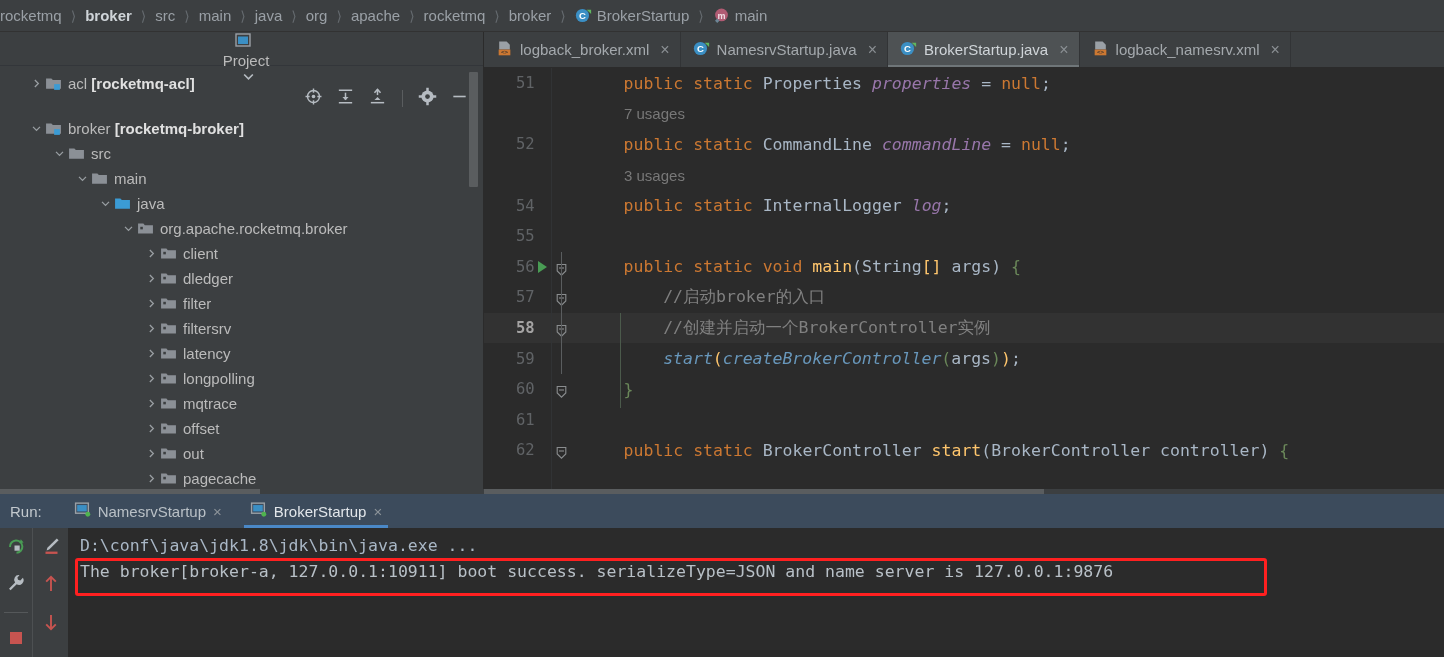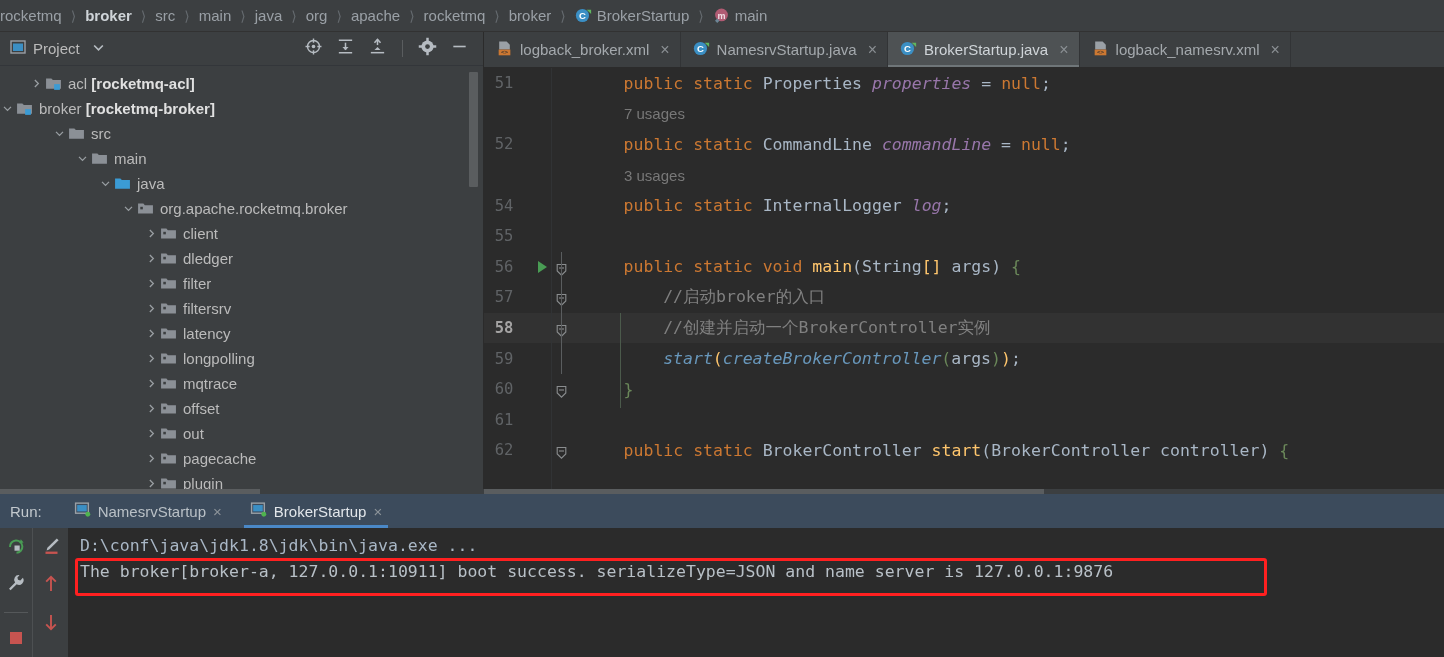--- a/index.html
+++ b/index.html
@@ -36,20 +36,21 @@
     position: absolute; left: 0; top: 32px; width: 484px; height: 462px;
     background: #3c3f41;
     border-right: 1px solid #2b2b2b;
     overflow: hidden;
   }
   #project-header {
     height: 34px; display: flex; align-items: center;
     padding: 0 8px 0 10px;
     border-bottom: 1px solid #33363a;
     background: #3c3f41;
+    flex-direction: column;
   }
   #project-header .title {
     font-size: 15px; color: #bbbbbb; margin-left: 7px;
   }
   .pp-tools { margin-left: auto; display: flex; align-items: center; gap: 13px; padding-right: 6px;}
   .pp-sep { width:1px; height:17px; background:#5a5d5f; margin:0 2px; }
 
   #tree { padding-top: 5px; font-size: 15px; color: #bbbbbb; }
   .tree-row {
     height: 25px; display: flex; align-items: center;
@@ -93,23 +94,24 @@
     position: absolute; left: 484px; top: 68px; width: 960px; height: 426px;
     background: #2b2b2b; overflow: hidden;
   }
   .code-line {
     height: 30.6px; display: flex; align-items: center;
     font-family: "DejaVu Sans Mono", monospace; font-size: 16.5px;
     white-space: pre;
   }
   .code-line.current { background: #323232; }
   .lnum {
-    width: 46px; flex: 0 0 46px; text-align: center; padding-right: 6px;
+    width: 46px; flex: 0 0 46px; text-align: left; padding-right: 6px;
     color: #606366; font-size: 15.5px;
     font-family: "DejaVu Sans Mono", monospace;
+    padding-left: 32px;
   }
   .lnum.cur { color: #a4a3a3; font-weight: bold; }
   .gutter {
     width: 44px; flex: 0 0 44px; position: relative; height: 100%;
   }
   .codetext { padding-left: 10px; }
   .hint { color: #787878; font-size: 15px; font-family: "Liberation Sans", sans-serif; padding-left: 10px;}
   .kw { color: #cc7832; }
   .type { color: #a9b7c6; }
   .fld { color: #9876aa; font-style: italic; }
@@ -340,21 +342,21 @@
           </svg>
         </span>
         <span class="tree-icon">
           <svg width="17" height="17" viewBox="0 0 16 16">
             <path d="M1 3.2 L6 3.2 L7.4 4.8 L15 4.8 L15 13 L1 13 Z" fill="#8b9096"></path>
             <rect x="8.6" y="8.6" width="5.4" height="5.4" fill="#3b9bd4"></rect>
           </svg>
         </span>
         <span class="tree-label">acl <b>[rocketmq-acl]</b></span>
       </div>
-      <div class="tree-row" style="">
+      <div class="tree-row" style="padding-left: 29px; margin-top: 20px;">
         <span class="tree-arrow">
           <svg width="11" height="11" viewBox="0 0 12 12">
             <path d="M2.2 4.2 L6 8 L9.8 4.2" fill="none" stroke="#9a9fa3" stroke-width="1.4"></path>
           </svg>
         </span>
         <span class="tree-icon">
           <svg width="17" height="17" viewBox="0 0 16 16">
             <path d="M1 3.2 L6 3.2 L7.4 4.8 L15 4.8 L15 13 L1 13 Z" fill="#8b9096"></path>
             <rect x="8.6" y="8.6" width="5.4" height="5.4" fill="#3b9bd4"></rect>
           </svg>

